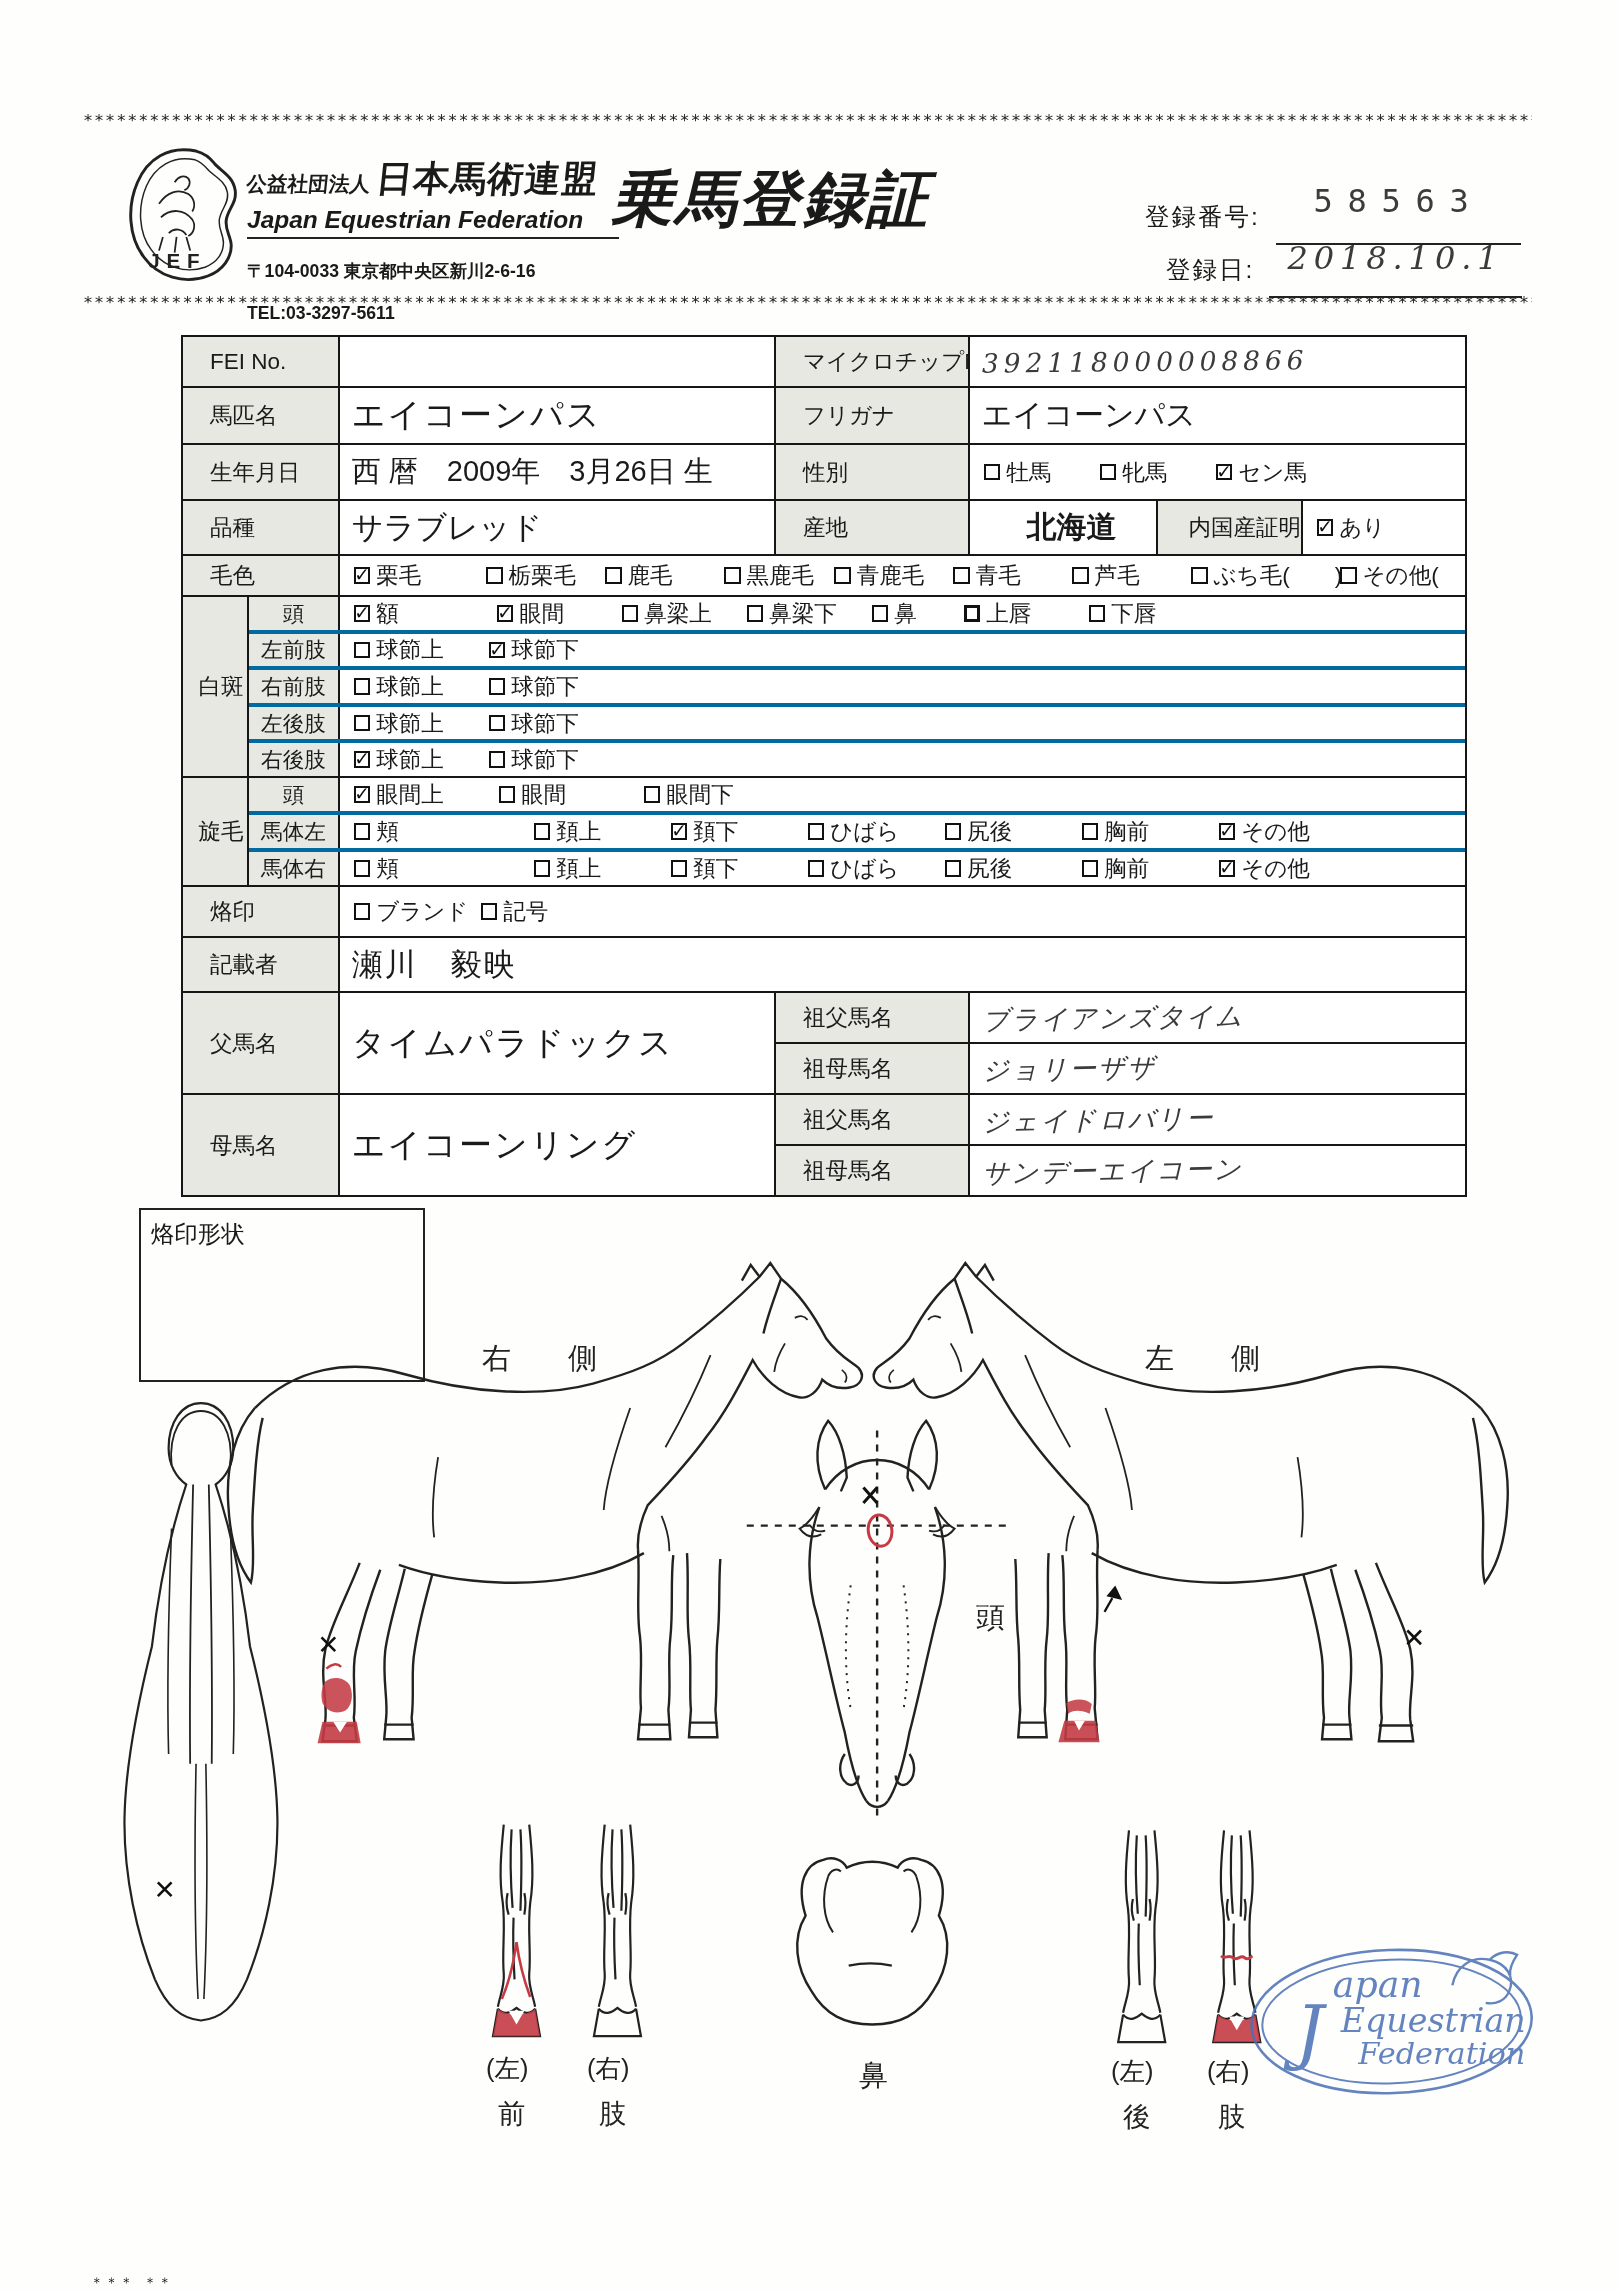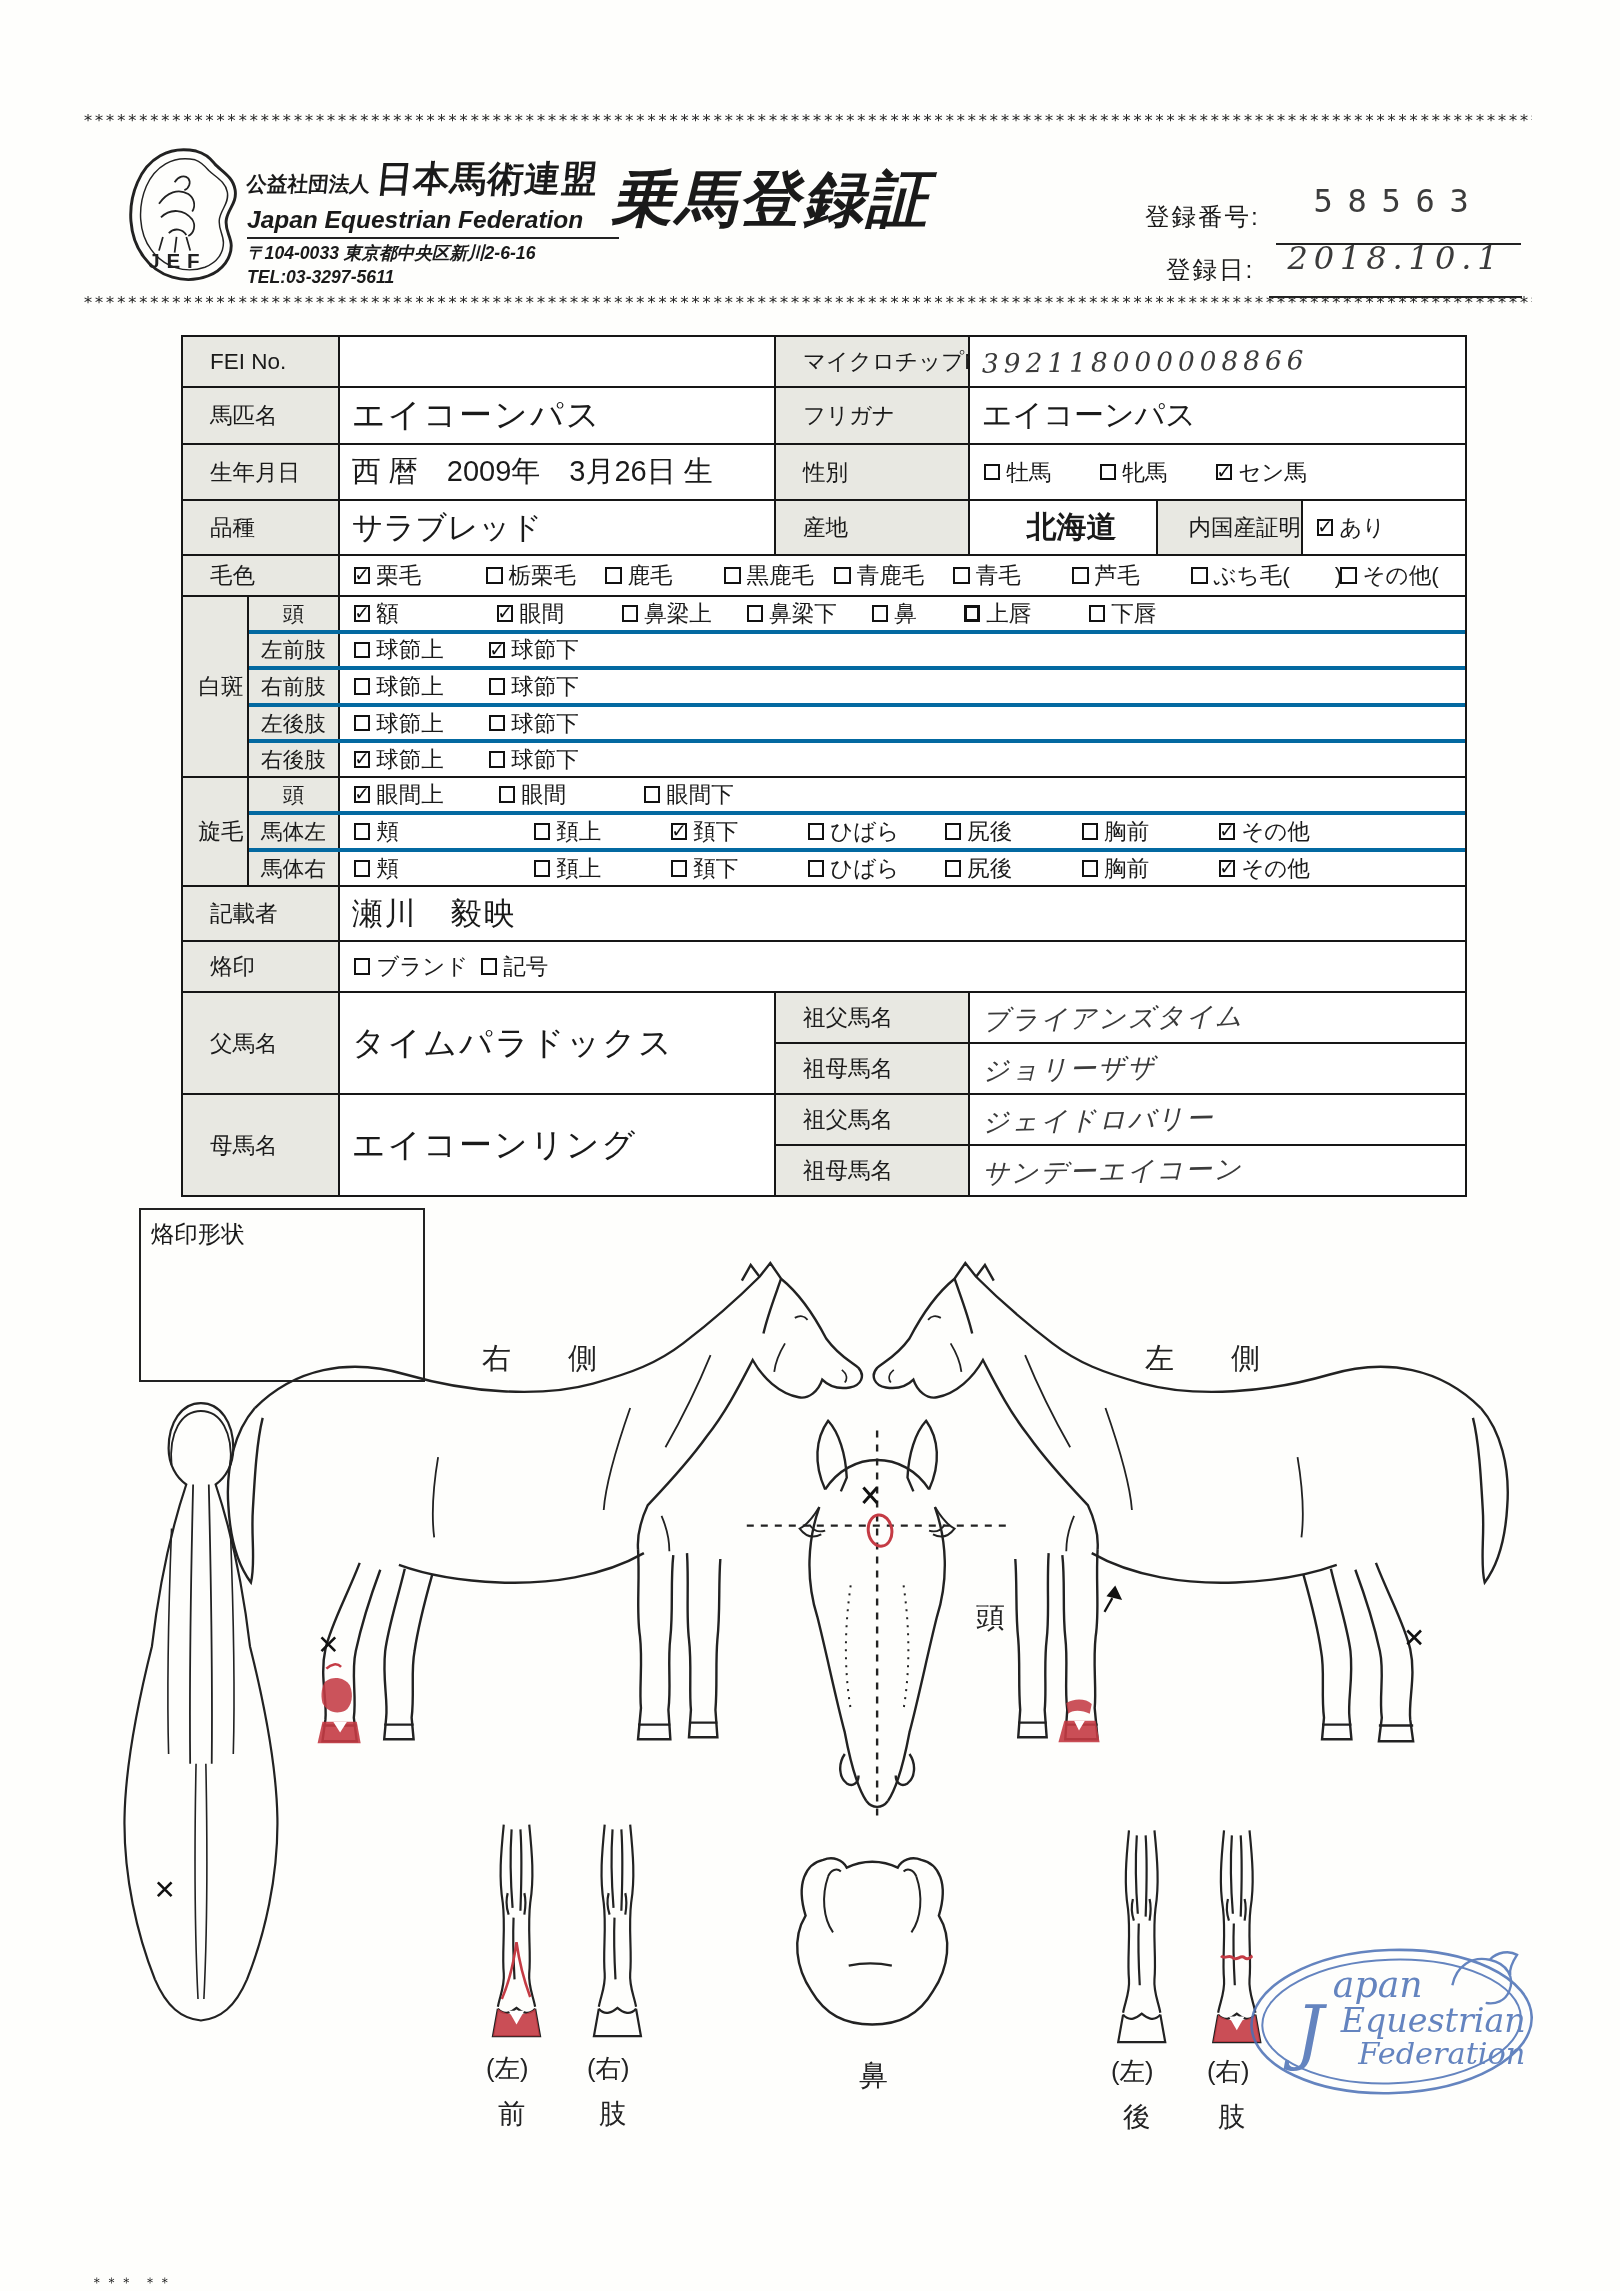--- a/index.html
+++ b/index.html
@@ -10,21 +10,21 @@
   .sep1{top:110px}.sep2{top:292px}
   .frag{top:2274px;left:90px;width:157px;font-size:13.7px;}
   
   .logo{position:absolute;left:118px;top:143px;}
   .org{position:absolute;left:247px;top:155px;width:372px;}
   .org-jp{white-space:nowrap;transform:skewX(-6deg);}
   .org-prefix{font-size:20.6px;font-weight:bold;margin-right:5.9px;}
   .org-name{font-size:36px;font-weight:bold;letter-spacing:1px;}
   .org-en{font-size:24.5px;font-style:italic;font-weight:bold;border-bottom:2.9px solid #222;
           padding-bottom:2.9px;margin-top:2px;font-family:"Liberation Sans",sans-serif;}
-  .org-addr,.org-tel{font-size:17.6px;font-style:italic;font-weight:bold;margin-top:2px;white-space:nowrap;}
+  .org-addr,.org-tel{font-size:17.6px;font-weight:bold;margin-top:20px;white-space:nowrap;}
   .title{position:absolute;left:616px;top:159px;font-size:61px;font-weight:bold;letter-spacing:2.9px;
          transform:skewX(-14deg);white-space:nowrap;}
   .reglbl{position:absolute;font-size:24.5px;letter-spacing:2px;}
   .regno-l{left:1145px;top:200px}.regdate-l{left:1166px;top:253px}
   .regval{position:absolute;border-bottom:2.9px solid #222;text-align:center;}
   .regno-v{left:1276px;top:174px;width:245px;height:61px;font-size:32px;letter-spacing:14.7px;
            color:#3c3c3c;font-family:"DejaVu Sans Mono",monospace;padding-top:7.8px;}
   .regdate-v{left:1269px;top:233px;width:253px;height:57px;font-size:32px;letter-spacing:5.9px;padding-top:5.9px;}
   .hand{font-family:"DejaVu Serif","Liberation Serif",serif;font-style:italic;color:#3b3b3b;}
   
@@ -435,42 +435,42 @@
               </span>
               <span class="cb">
                 <span class="box on">✓</span>
                 <span class="cl">その他</span>
               </span>
             </div>
         </div>
       </div>
     </div>
 
+    <div class="row h52">
+      <div class="lc w160">
+          <span>烙印</span>
+        </div>
+      <div class="opts g-brand">
+          <span class="cb">
+            <span class="box"></span>
+            <span class="cl">ブランド</span>
+          </span>
+          <span class="cb">
+            <span class="box"></span>
+            <span class="cl">記号</span>
+          </span>
+        </div>
+    </div>
+
     <div class="row h56">
       <div class="lc w160">
           <span>記載者</span>
         </div>
       <div class="vc" style="flex:1;font-size:31px;letter-spacing:2px">
           <span>瀬川　毅映</span>
-        </div>
-    </div>
-
-    <div class="row h52">
-      <div class="lc w160">
-          <span>烙印</span>
-        </div>
-      <div class="opts g-brand">
-          <span class="cb">
-            <span class="box"></span>
-            <span class="cl">ブランド</span>
-          </span>
-          <span class="cb">
-            <span class="box"></span>
-            <span class="cl">記号</span>
-          </span>
         </div>
     </div>
 
     <div class="row h104">
       <div class="lc w160">
           <span>父馬名</span>
         </div>
       <div class="vc w445 big">
           <span>タイムパラドックス</span>
         </div>

